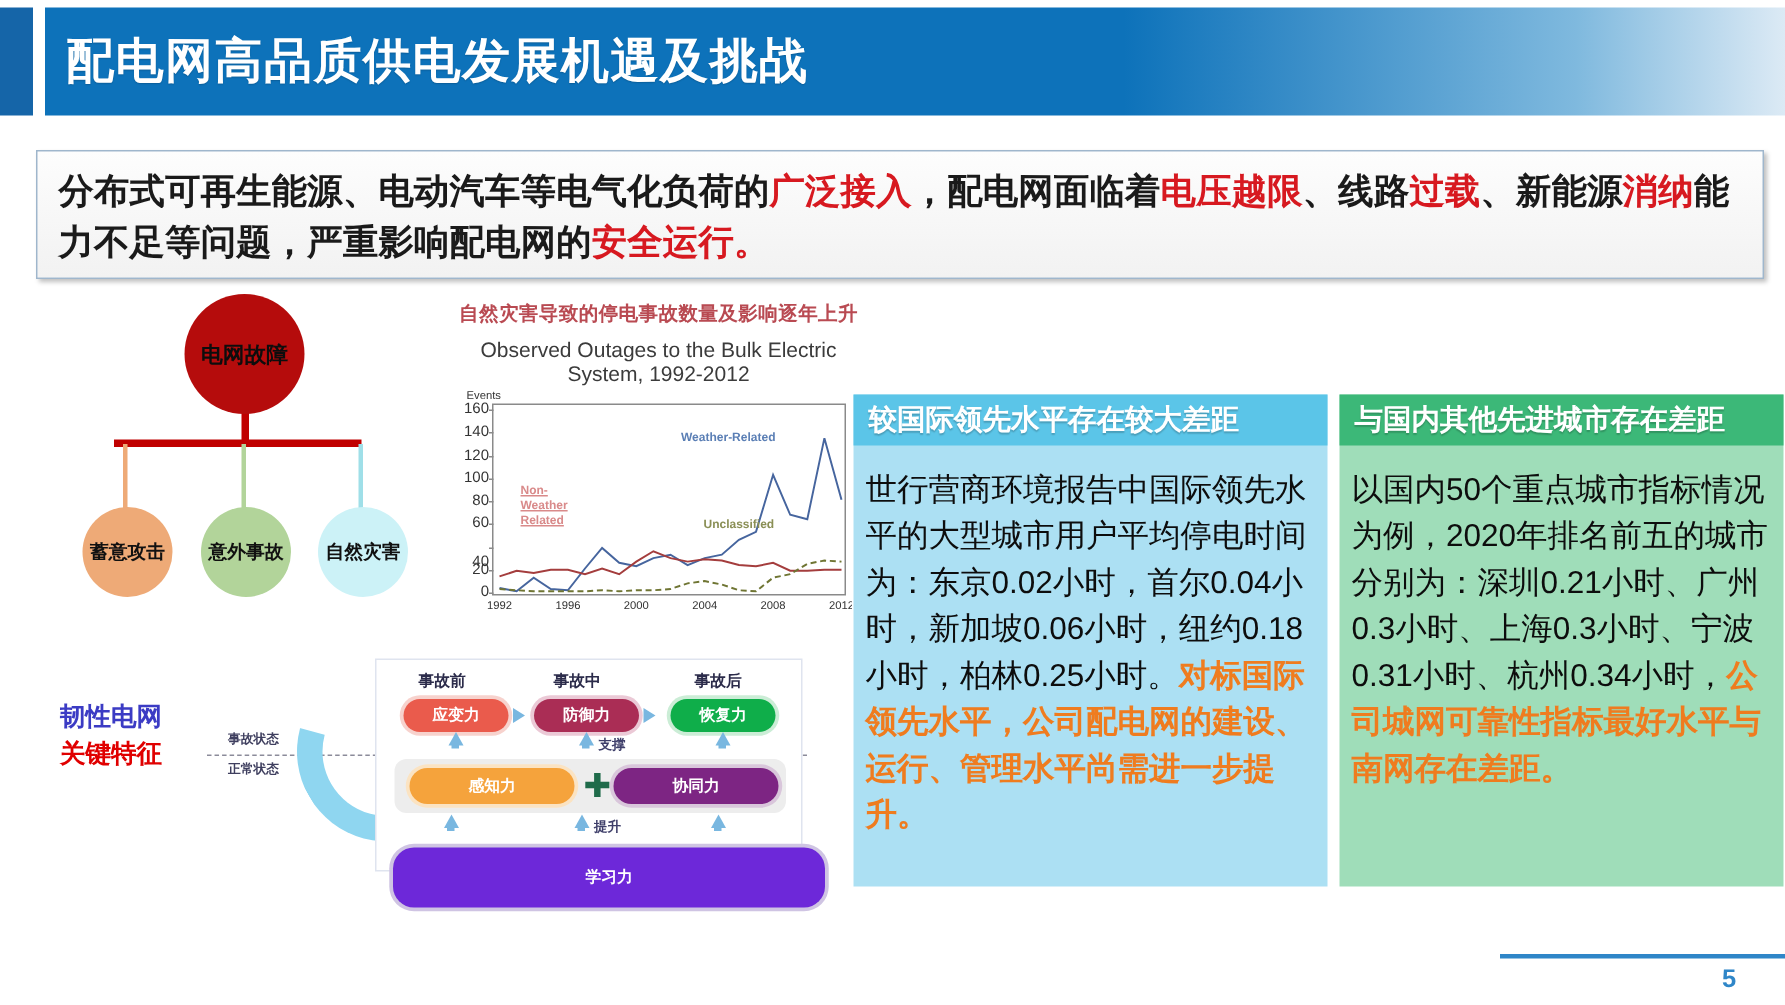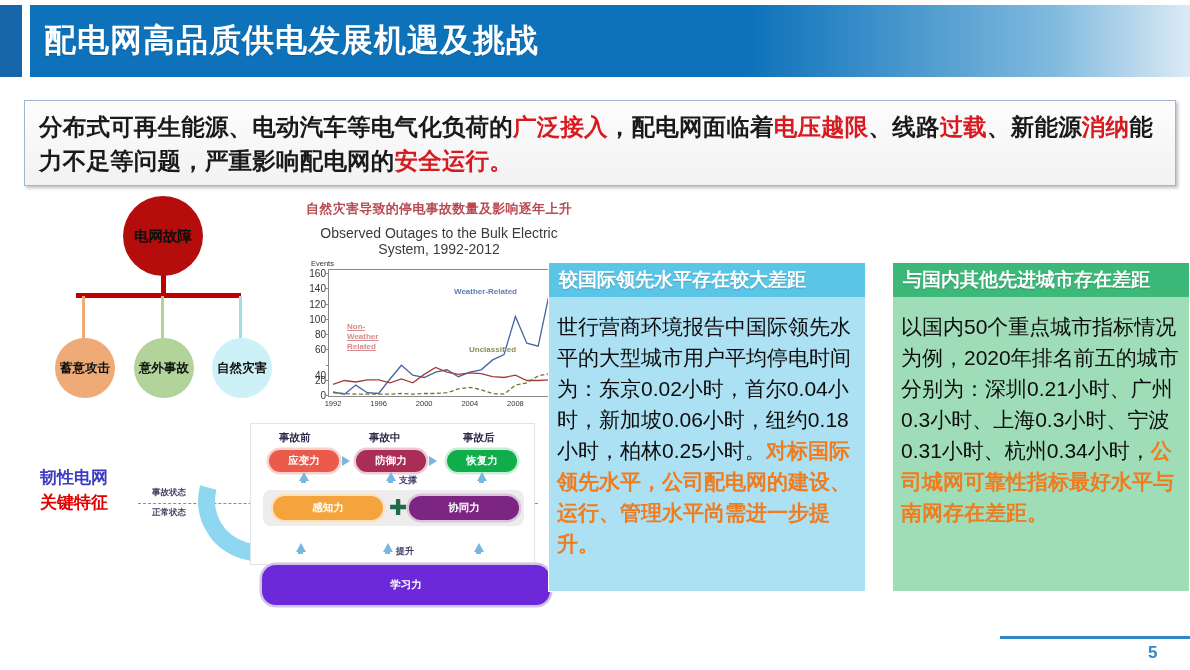--- a/index.html
+++ b/index.html
@@ -112,21 +112,21 @@
     transform: rotate(-30deg);
   }
   .arrow-head {
     position: absolute; width: 0; height: 0;
     border-left: 16px solid #2a8f8f; border-top: 14px solid transparent;
     border-bottom: 14px solid transparent;
   }
   .ah-top { left: 224px; top: 30px; }
   .ah-bot { left: 330px; top: 142px; }
   .panel-card {
-    position: absolute; left: 220px; top: 8px; width: 285px; height: 142px;
+    position: absolute; left: 220px; top: 24px; width: 285px; height: 142px;
     background: #ffffff; border: 1px solid #dfe4ef; border-radius: 0;
   }
   .stage-hdr { position: absolute; font-size: 10.5px; font-weight: bold; color: #2b2b4a; }
   .sh1 { left: 28px; top: 7px; }
   .sh2 { left: 118px; top: 7px; }
   .sh3 { left: 212px; top: 7px; }
   .pill {
     position: absolute; border-radius: 14px;
     display: flex; align-items: center; justify-content: center;
     color: #fff; font-size: 10.5px; font-weight: bold;
@@ -165,21 +165,21 @@
   }
 
   
   .info-panel { position: absolute; top: 262px; }
   .info-hdr {
     height: 34px; display: flex; align-items: center; padding-left: 10px;
     color: #ffffff; font-size: 19px; font-weight: bold; white-space: nowrap;
     text-shadow: 0 1px 1px rgba(0,0,0,.2);
   }
   .info-body { padding: 14px 8px 10px 8px; font-size: 21px; line-height: 31px; color: #0d0d0d; font-weight: 500; }
-  .panel-blue { left: 548px; width: 318px; height: 330px; background: #ace0f3; border: 1px solid #ffffff; }
+  .panel-blue { left: 568px; width: 318px; height: 330px; background: #ace0f3; border: 1px solid #ffffff; }
   .panel-blue .info-hdr { background: #5bc5e8; }
   .panel-green { left: 892px; width: 298px; height: 330px; background: #9fddb9; border: 1px solid #ffffff; }
   .panel-green .info-hdr { background: #3cb878; }
   .hl-orange { color: #ef7c1f; font-weight: bold; }
 
   
   .footer-line {
     position: absolute; left: 1000px; top: 636px; width: 190px; height: 3px;
     background: #2f86c8;
   }

